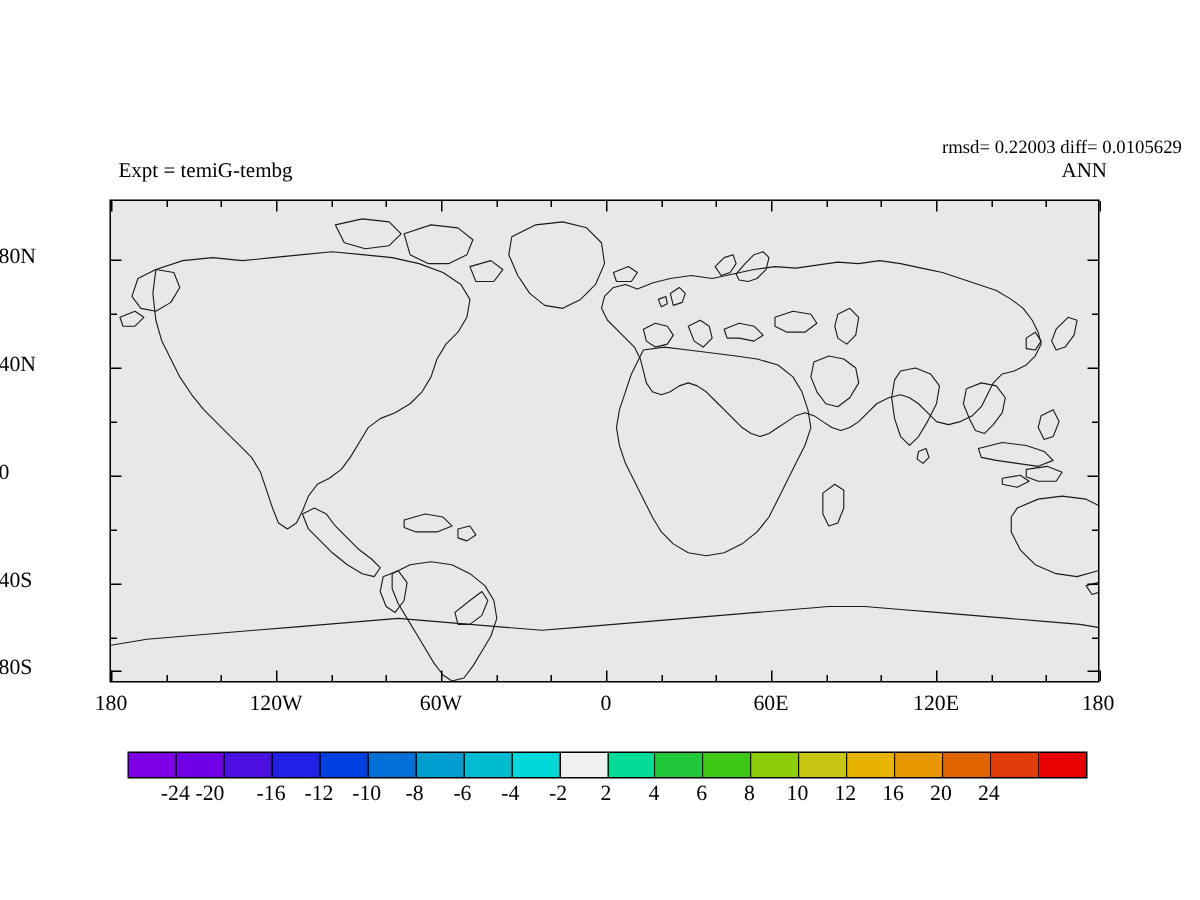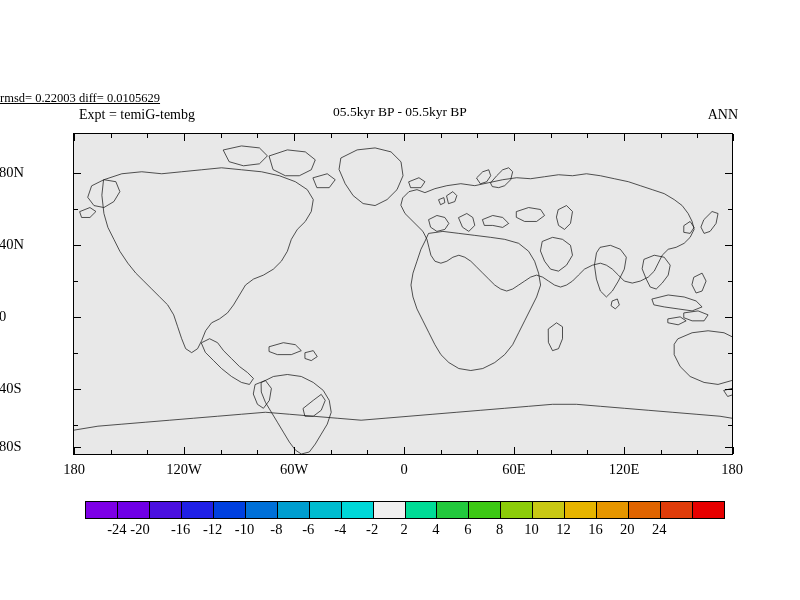--- a/index.html
+++ b/index.html
@@ -4,21 +4,21 @@
 <title>Planetary Albedo Map</title>
 <style>
   html,body{margin:0;padding:0;background:#ffffff;}
   body{width:800px;height:600px;overflow:hidden;
        font-family:"Liberation Serif","DejaVu Serif",serif;color:#000;}
   #page{position:relative;width:800px;height:600px;background:#ffffff;}
 
   
   .main-title{position:absolute;left:0;top:52px;width:800px;text-align:center;
               font-size:25px;letter-spacing:.4px;}
-  .sub1{position:absolute;left:0;top:91px;width:788px;text-align:left;font-size:12.5px;text-decoration:underline;}
+  .sub1{position:absolute;left:0;top:91px;width:788px;text-align:right;font-size:12.5px;}
   .sub2{position:absolute;left:0;top:104px;width:800px;text-align:center;font-size:13.5px;}
   .expt{position:absolute;left:79px;top:107px;font-size:14px;}
   .ann{position:absolute;right:62px;top:107px;font-size:14px;}
 
   
   #plot{position:absolute;left:73px;top:133px;width:660px;height:322px;
         background:#e8e8e8;border:1px solid #000;box-sizing:border-box;}
   #mapsvg{position:absolute;left:0;top:0;width:100%;height:100%;display:block;}
 
   
@@ -44,21 +44,20 @@
   #cbar .sw:last-child{border-right:none;}
   .cblab{position:absolute;top:521px;font-size:14.5px;transform:translateX(-50%);
          white-space:nowrap;}
 </style>
 </head>
 <body>
 
 <div id="page">
 
   <div class="sub1">rmsd= 0.22003 diff= 0.0105629</div>
-  <div class="sub2">05.5kyr BP - 05.5kyr BP</div>
   <div class="expt">Expt = temiG-tembg</div>
   <div class="ann">ANN</div>
 
   <div id="plot">
     <svg id="mapsvg" viewBox="0 0 660 322" preserveAspectRatio="none">
       <g fill="none" stroke="#1a1a1a" stroke-width="0.75" stroke-linejoin="round" stroke-linecap="round">
 
         <path d="M330 64 L336 58 L344 56 L352 59 L362 55 L374 52 L388 50 L402 52 L416 49
                  L430 46 L444 44 L458 45 L472 43 L486 41 L500 42 L514 40 L528 42 L542 45
                  L556 48 L568 52 L580 56 L592 60 L602 66 L610 72 L616 80 L620 88 L622 96

